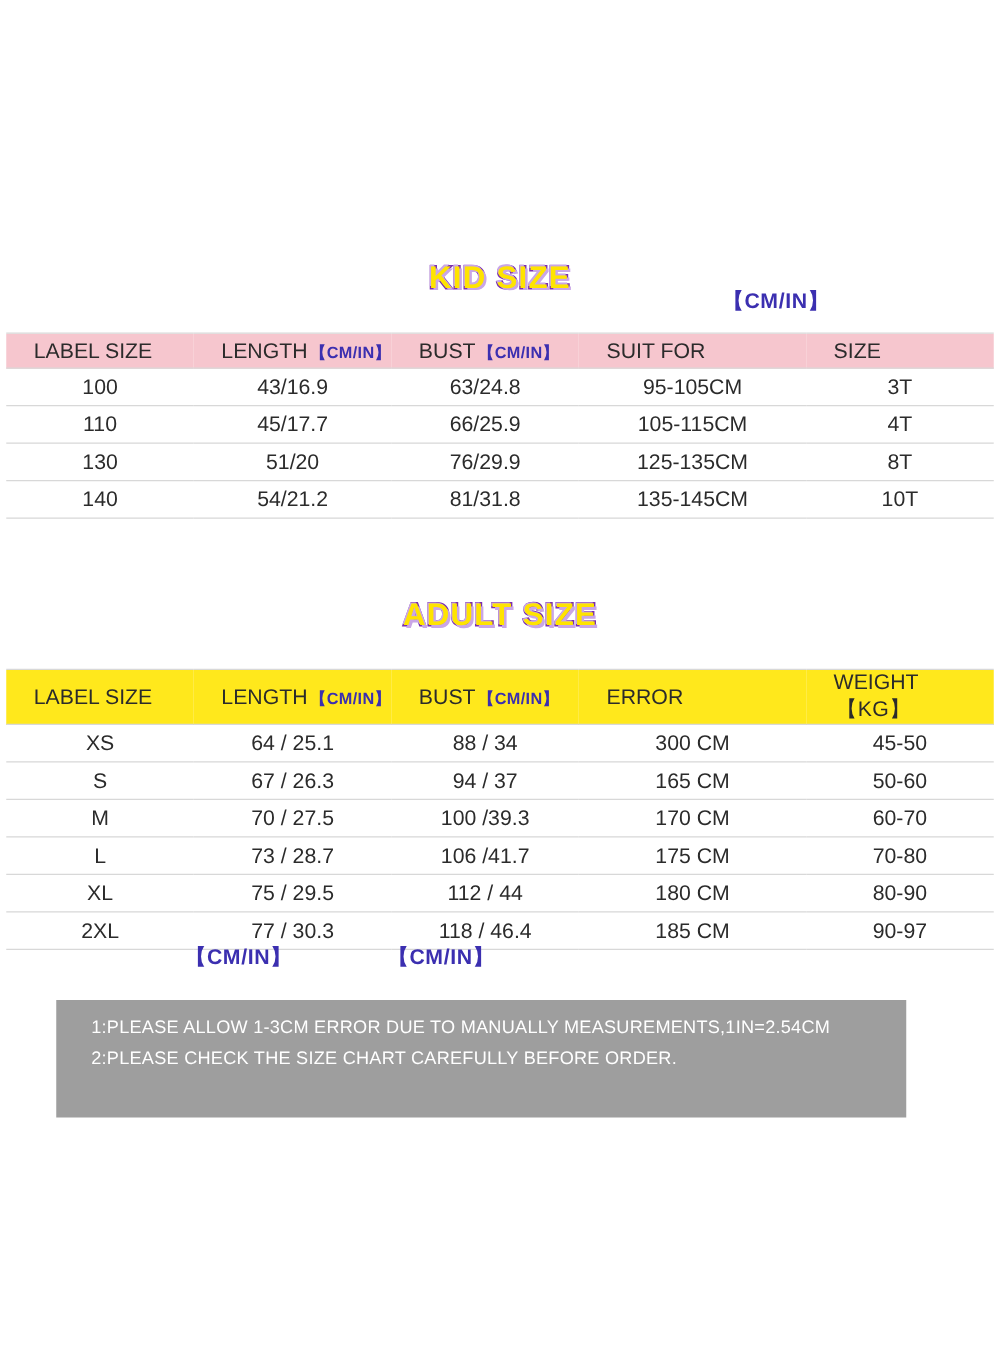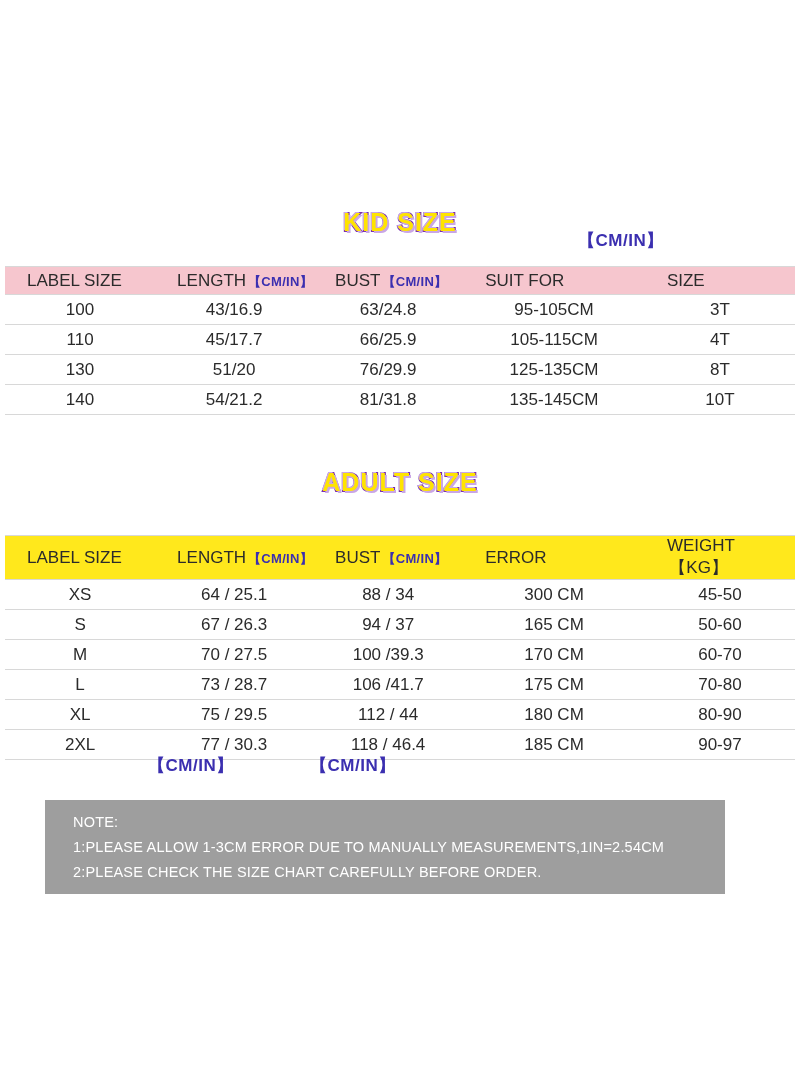--- a/index.html
+++ b/index.html
@@ -26,21 +26,21 @@
     font-size: 25px;
     letter-spacing: 1px;
     color: #ffe400;
     -webkit-text-stroke: 2.2px #7a2fb0;
     paint-order: stroke fill;
     text-shadow:
       2px 2px 0 #c9a6e6,
       -1px -1px 0 #c9a6e6;
   }
   #kid-title { position: absolute; left: 0; right: 0; top: 208px; }
-  #adult-title { position: absolute; left: 0; right: 0; top: 468px; }
+  #adult-title { position: absolute; left: 0; right: 0; top: 478px; }
 
   .cmin-note {
     position: absolute;
     font-weight: bold;
     font-size: 17px;
     color: #3b2fb0;
     letter-spacing: 0.5px;
   }
   #kid-cmin { left: 578px; top: 229px; }
   #adult-cmin-1 { left: 148px; top: 754px; }
@@ -230,18 +230,17 @@
         <td>185 CM</td>
         <td>90-97</td>
       </tr>
     </tbody>
   </table>
 
   <div class="cmin-note" id="adult-cmin-1">【CM/IN】</div>
   <div class="cmin-note" id="adult-cmin-2">【CM/IN】</div>
 
   <div class="note-box">
-    <div>NOTE:</div>
     <div>1:PLEASE ALLOW 1-3CM ERROR DUE TO MANUALLY MEASUREMENTS,1IN=2.54CM</div>
     <div>2:PLEASE CHECK THE SIZE CHART CAREFULLY BEFORE ORDER.</div>
   </div>
 
 </div>
 
 </body></html>

